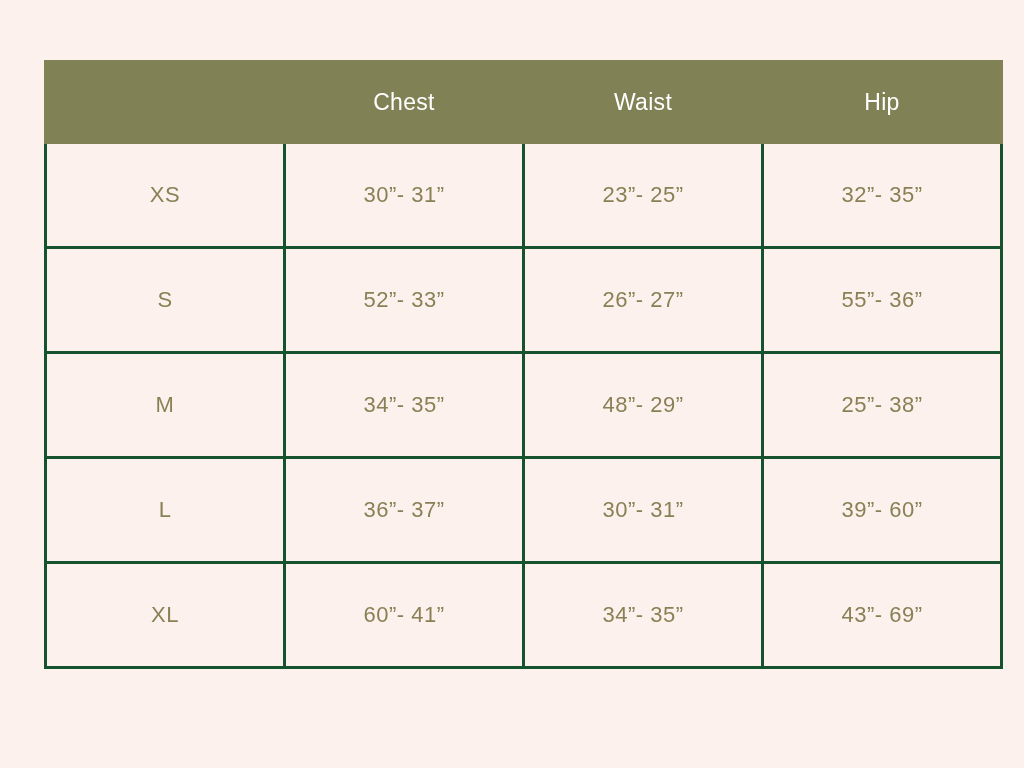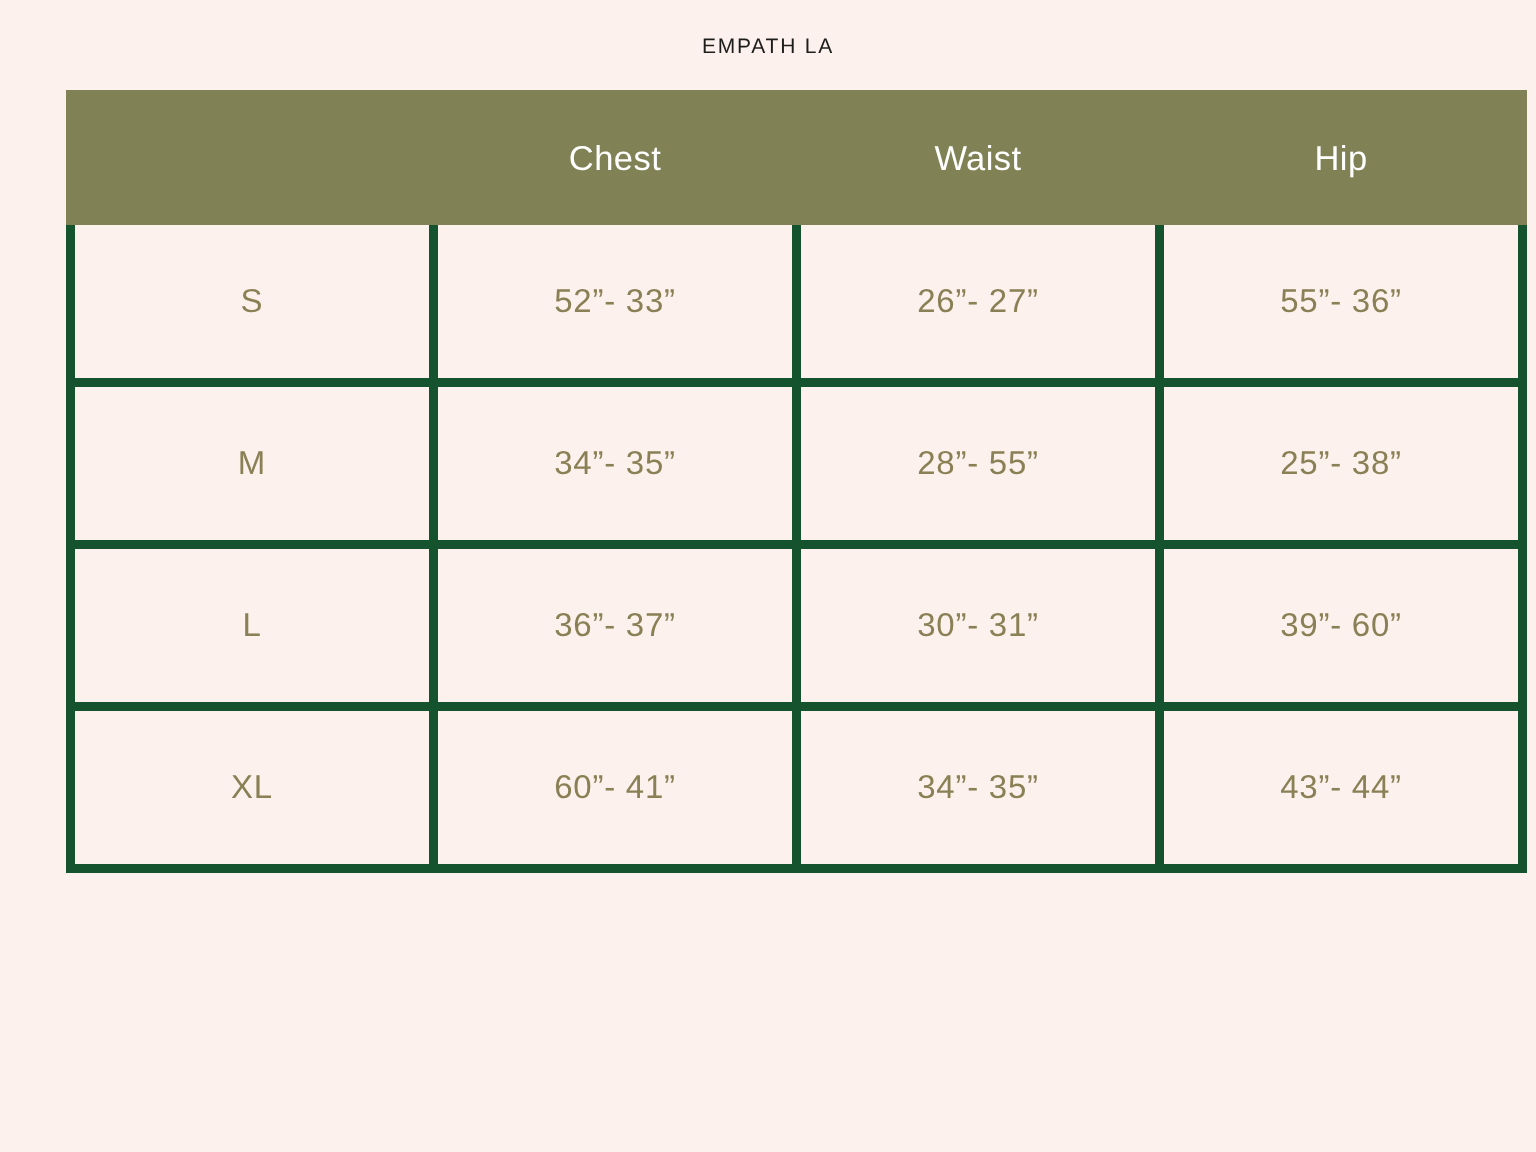--- a/index.html
+++ b/index.html
@@ -36,21 +36,21 @@
     left: 44px;
     width: 936px;
   }
   table.size-table {
     border-collapse: collapse;
     width: 936px;
     table-layout: fixed;
   }
   table.size-table th,
   table.size-table td {
-    border: 6px solid #14532d;
+    border: 3px solid #14532d;
     text-align: center;
     vertical-align: middle;
   }
   table.size-table thead th {
     background: #808256;
     color: #ffffff;
     height: 76px;
     font-weight: 400;
     font-size: 23px;
     border-color: #808256;
@@ -72,54 +72,59 @@
     font-size: 22px;
   }
   .col-size { width: 234px; }
   .col-m { width: 234px; }
 </style>
 </head>
 <body>
 
 <div class="page">
 
-  <div class="brand-title">EMPATH LA</div>
 
   <div class="size-table-wrap">
     <table class="size-table">
       <thead>
         <tr>
           <th class="corner col-size"></th>
           <th class="col-m">Chest</th>
           <th class="col-m">Waist</th>
           <th class="col-m">Hip</th>
         </tr>
       </thead>
       <tbody>
         <tr>
+          <td class="size-label">XS</td>
+          <td>30”- 31”</td>
+          <td>23”- 25”</td>
+          <td>32”- 35”</td>
+        </tr>
+        <tr>
           <td class="size-label">S</td>
           <td>52”- 33”</td>
           <td>26”- 27”</td>
           <td>55”- 36”</td>
         </tr>
         <tr>
           <td class="size-label">M</td>
           <td>34”- 35”</td>
-          <td>28”- 55”</td>
+          <td>48”- 29”</td>
           <td>25”- 38”</td>
         </tr>
         <tr>
           <td class="size-label">L</td>
           <td>36”- 37”</td>
           <td>30”- 31”</td>
           <td>39”- 60”</td>
         </tr>
         <tr>
           <td class="size-label">XL</td>
           <td>60”- 41”</td>
           <td>34”- 35”</td>
-          <td>43”- 44”</td>
+          <td>43”- 69”</td>
         </tr>
       </tbody>
     </table>
   </div>
 
 </div>
 
 </body></html>

